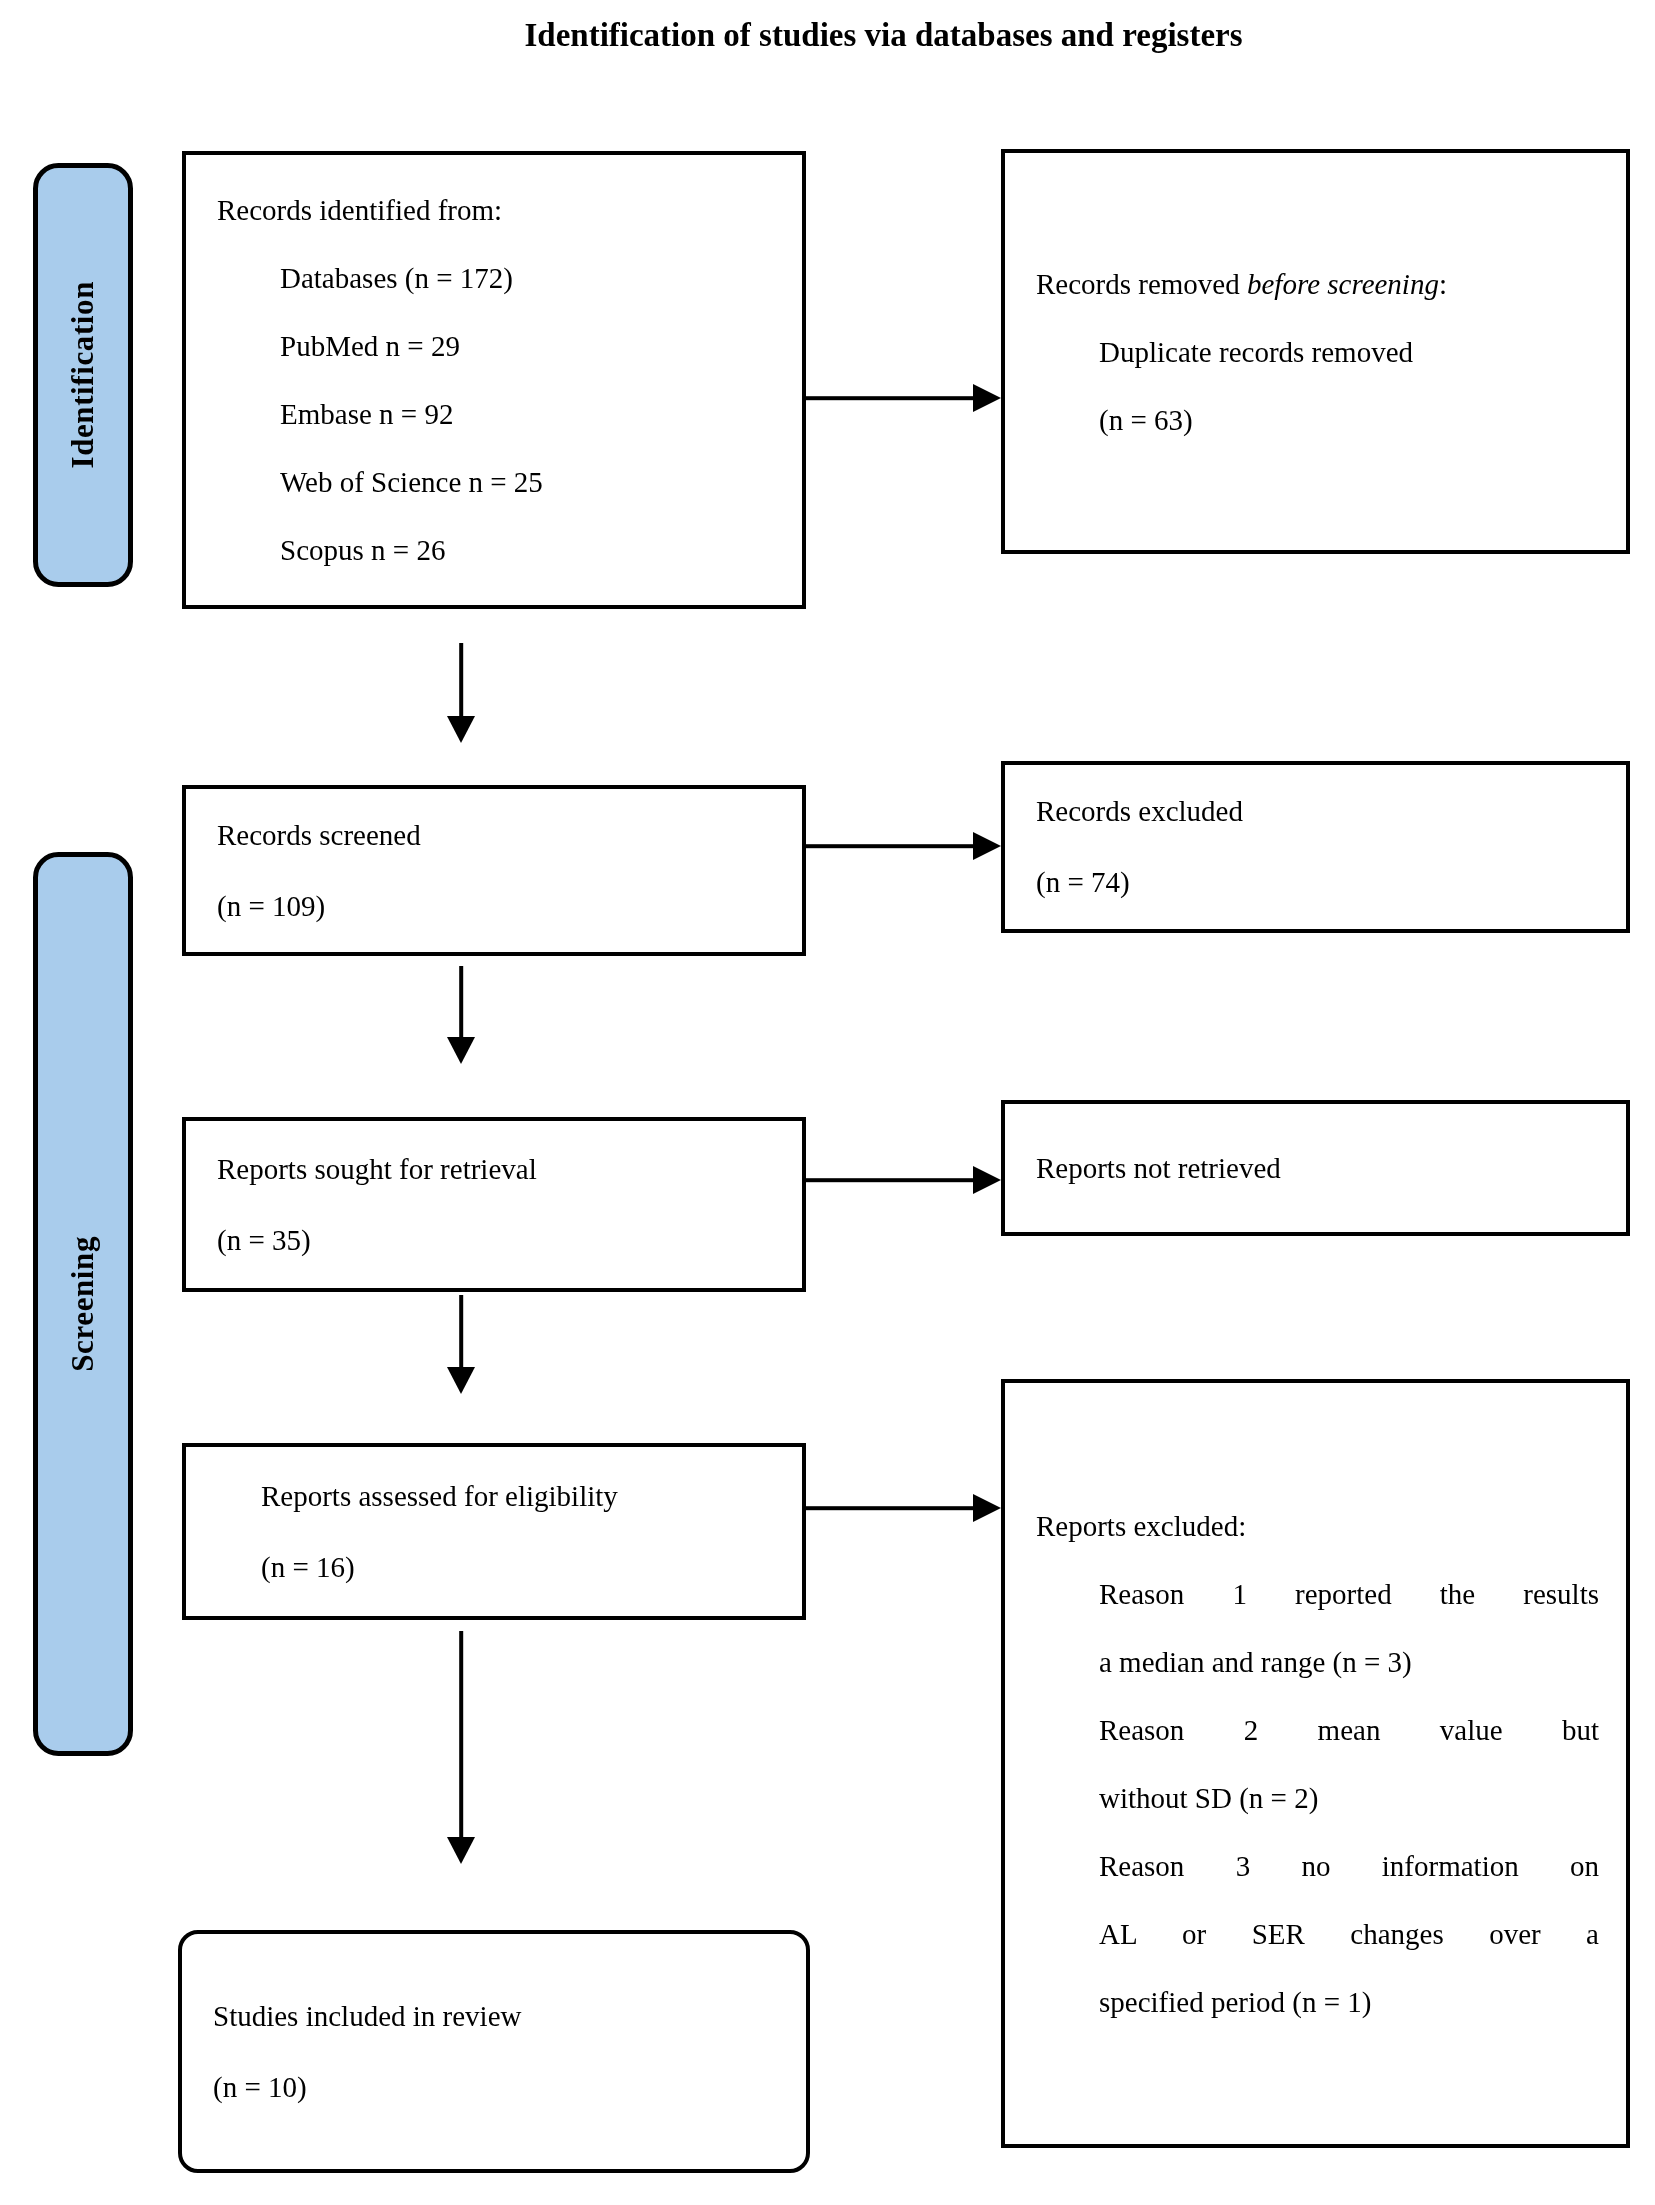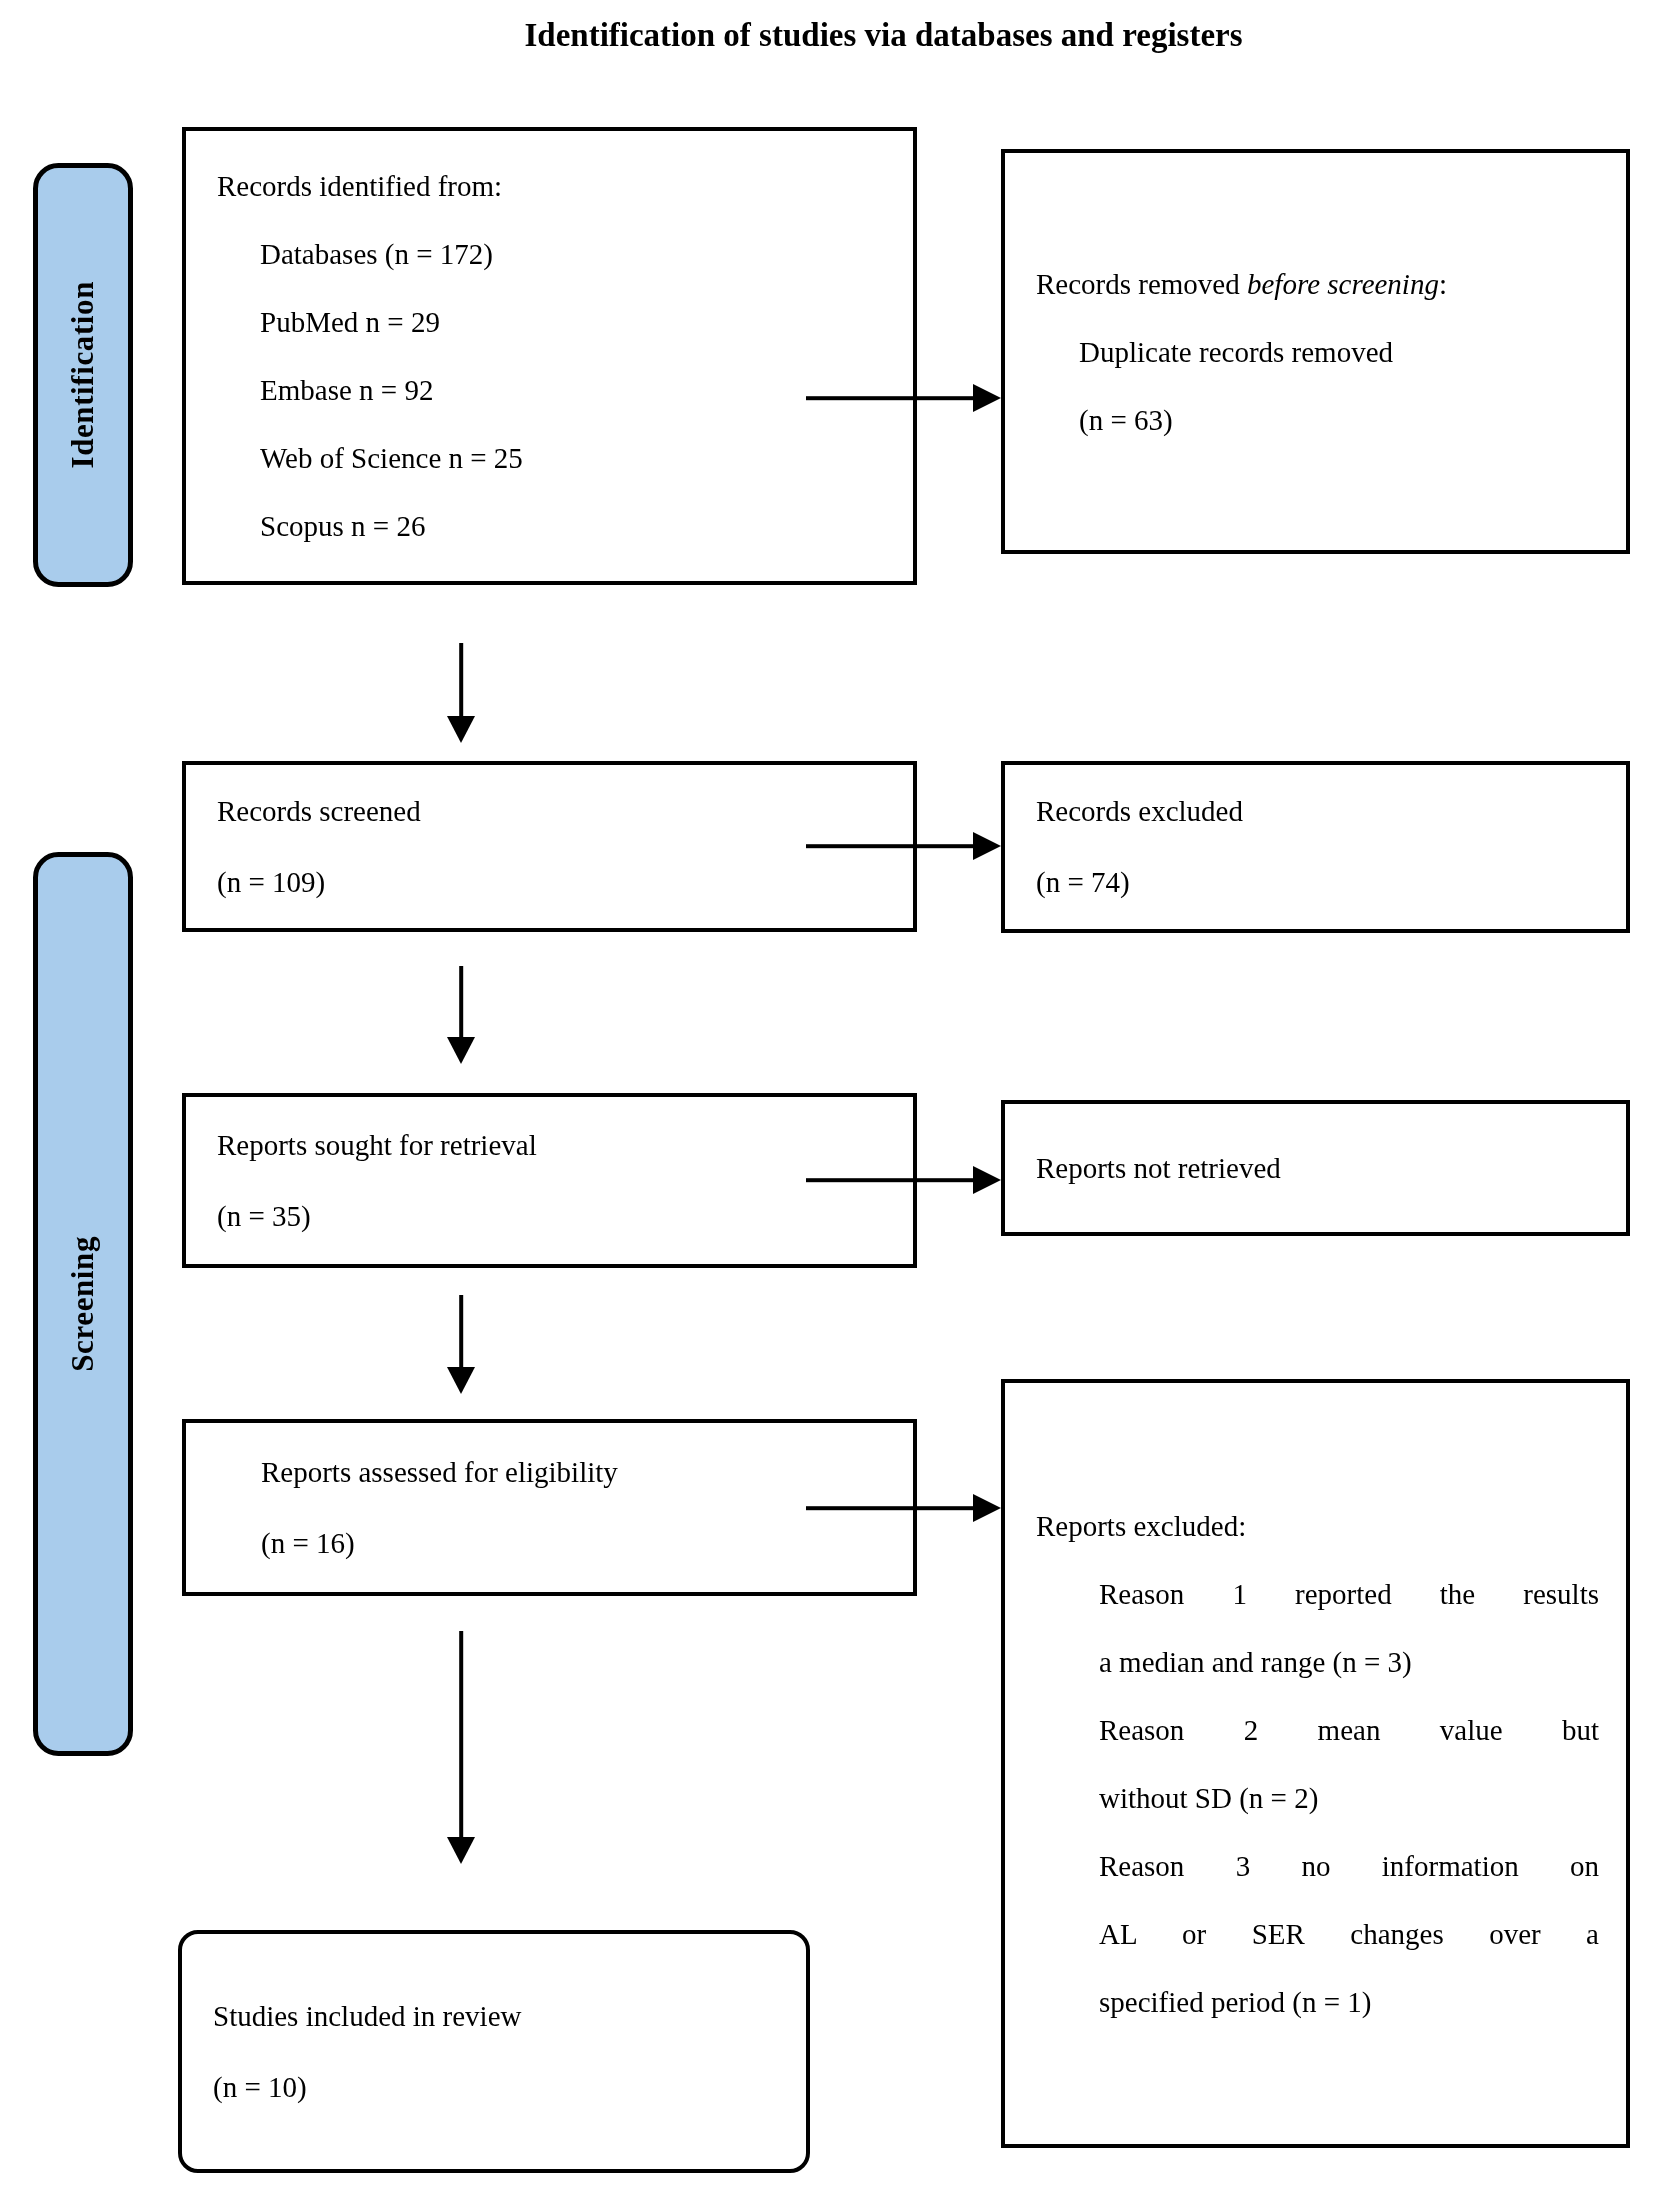--- a/index.html
+++ b/index.html
@@ -29,25 +29,25 @@
   }
   .side-identification { top:163px; height:424px; }
   .side-screening { top:852px; height:904px; }
 
   .box {
     position:absolute; background:#ffffff;
     border:4.2px solid var(--ink);
     display:flex; flex-direction:column; justify-content:center;
     font-size:29px;
   }
-  .lcol { left:182px; width:735px; }
+  .lcol { left:182px; width:624px;margin-top:24px; }
   .rcol { left:1001px; width:629px; }
   .line { line-height:68px; padding-left:31px; white-space:nowrap; }
   .line2 { line-height:71px; }
-  .ind { padding-left:74px; }
+  .ind { padding-left:94px; }
 
   .box-records-identified { top:127px;  height:458px; }
   .box-records-removed    { top:149px;  height:405px; }
   .box-records-screened   { top:761px; height:171px; }
   .box-records-excluded   { top:761px; height:172px; }
   .box-reports-sought     { top:1093px; height:175px; }
   .box-reports-not-retrieved { top:1100px; height:136px; }
   .box-reports-assessed   { top:1419px; height:177px;padding-left:44px; }
   .box-reports-excluded   { top:1379px; height:769px; }
   .box-studies-included   { left:178px; width:632px; top:1930px; height:243px;border-radius:20px; }

